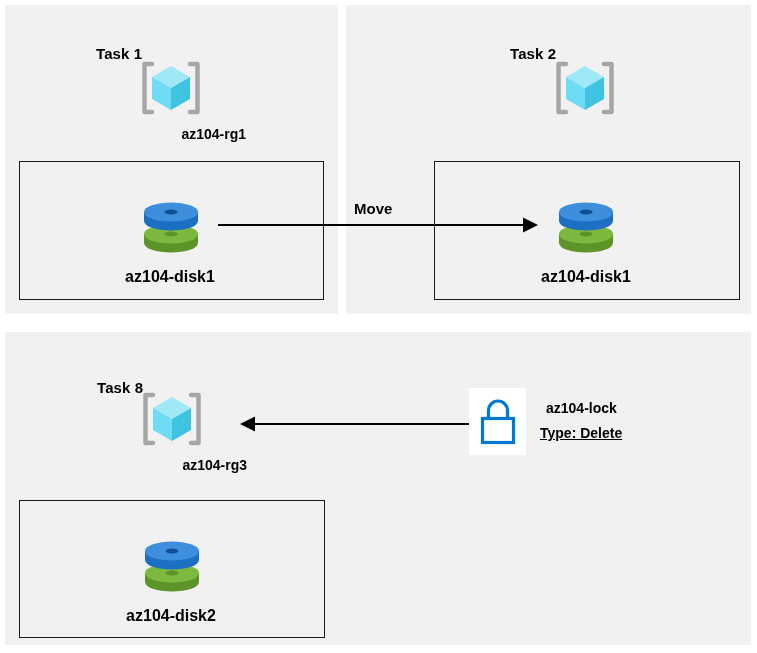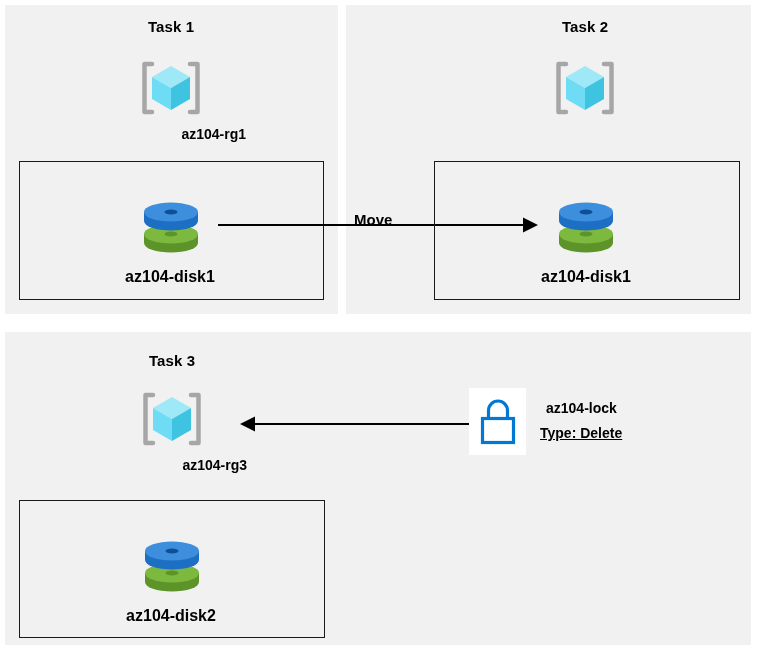--- a/index.html
+++ b/index.html
@@ -16,21 +16,21 @@
     background:#f1f1f1;
   }
   #panel-task1{left:5px;  top:5px;  width:333px; height:309px;}
   #panel-task2{left:346px;top:5px;  width:405px; height:309px;}
   #panel-task3{left:5px;  top:332px;width:746px; height:313px;}
 
   
   .task-title{
     position:absolute;
     font-size:15px;font-weight:bold;letter-spacing:.1px;
-    text-align:center;white-space:nowrap;
+    text-align:left;white-space:nowrap;margin-top:27px;
   }
   #title-task1{left:96px;top:18px;width:150px;}
   #title-task2{left:510px;top:18px;width:150px;}
   #title-task3{left:97px;top:352px;width:150px;}
 
   
   .rg-icon{position:absolute;width:62px;height:58px;}
   #rg-icon-1{left:140px;top:59px;}
   #rg-icon-2{left:554px;top:59px;}
   #rg-icon-3{left:141px;top:390px;}
@@ -66,21 +66,21 @@
   #disk-label-3{left:96px;top:607px;width:150px;}
 
   
   .arrow-svg{position:absolute;overflow:visible;}
   #arrow-move{left:218px;top:215px;width:320px;height:20px;}
   #arrow-lock{left:240px;top:414px;width:235px;height:20px;}
 
   .edge-label{
     position:absolute;font-size:15px;font-weight:bold;white-space:nowrap;
   }
-  #label-move{left:354px;top:211px;}
+  #label-move{left:354px;top:200px;}
 
   
   #lock-tile{
     position:absolute;left:469px;top:388px;width:57px;height:67px;
     background:#ffffff;
   }
   #lock-icon{position:absolute;left:479px;top:397px;width:38px;height:48px;}
 
   .lock-text{
     position:absolute;font-size:14px;font-weight:bold;white-space:nowrap;
@@ -156,21 +156,21 @@
     <ellipse cx="31" cy="35" rx="27" ry="9.5" fill="#7db93e"></ellipse>
     <ellipse cx="31" cy="35" rx="6.5" ry="2.6" fill="#5d9429"></ellipse>
     <ellipse cx="31" cy="22" rx="27" ry="9.5" fill="#1d6fc4"></ellipse>
     <rect x="4" y="13" width="54" height="9" fill="#1d6fc4"></rect>
     <ellipse cx="31" cy="13" rx="27" ry="9.5" fill="#3e8ede"></ellipse>
     <ellipse cx="31" cy="13" rx="6.5" ry="2.6" fill="#0f4f96"></ellipse>
   </svg>
 
   <div class="disk-label" id="disk-label-2">az104-disk1</div>
 
-  <div class="task-title" id="title-task3">Task 3</div>
+  <div class="task-title" id="title-task3">Task 8</div>
 
   <svg class="rg-icon" id="rg-icon-3" viewBox="0 0 62 58">
     <g fill="none" stroke="#a6a6a6" stroke-width="4.5" stroke-linecap="round" stroke-linejoin="round">
       <path d="M12 5 L4.5 5 L4.5 53 L12 53"></path>
       <path d="M50 5 L57.5 5 L57.5 53 L50 53"></path>
     </g>
     <polygon points="31,7 50,18 31,29 12,18" fill="#9fe8f7"></polygon>
     <polygon points="12,18 31,29 31,51 12,40" fill="#6fdcf5"></polygon>
     <polygon points="50,18 50,40 31,51 31,29" fill="#3ec4e0"></polygon>
   </svg>

